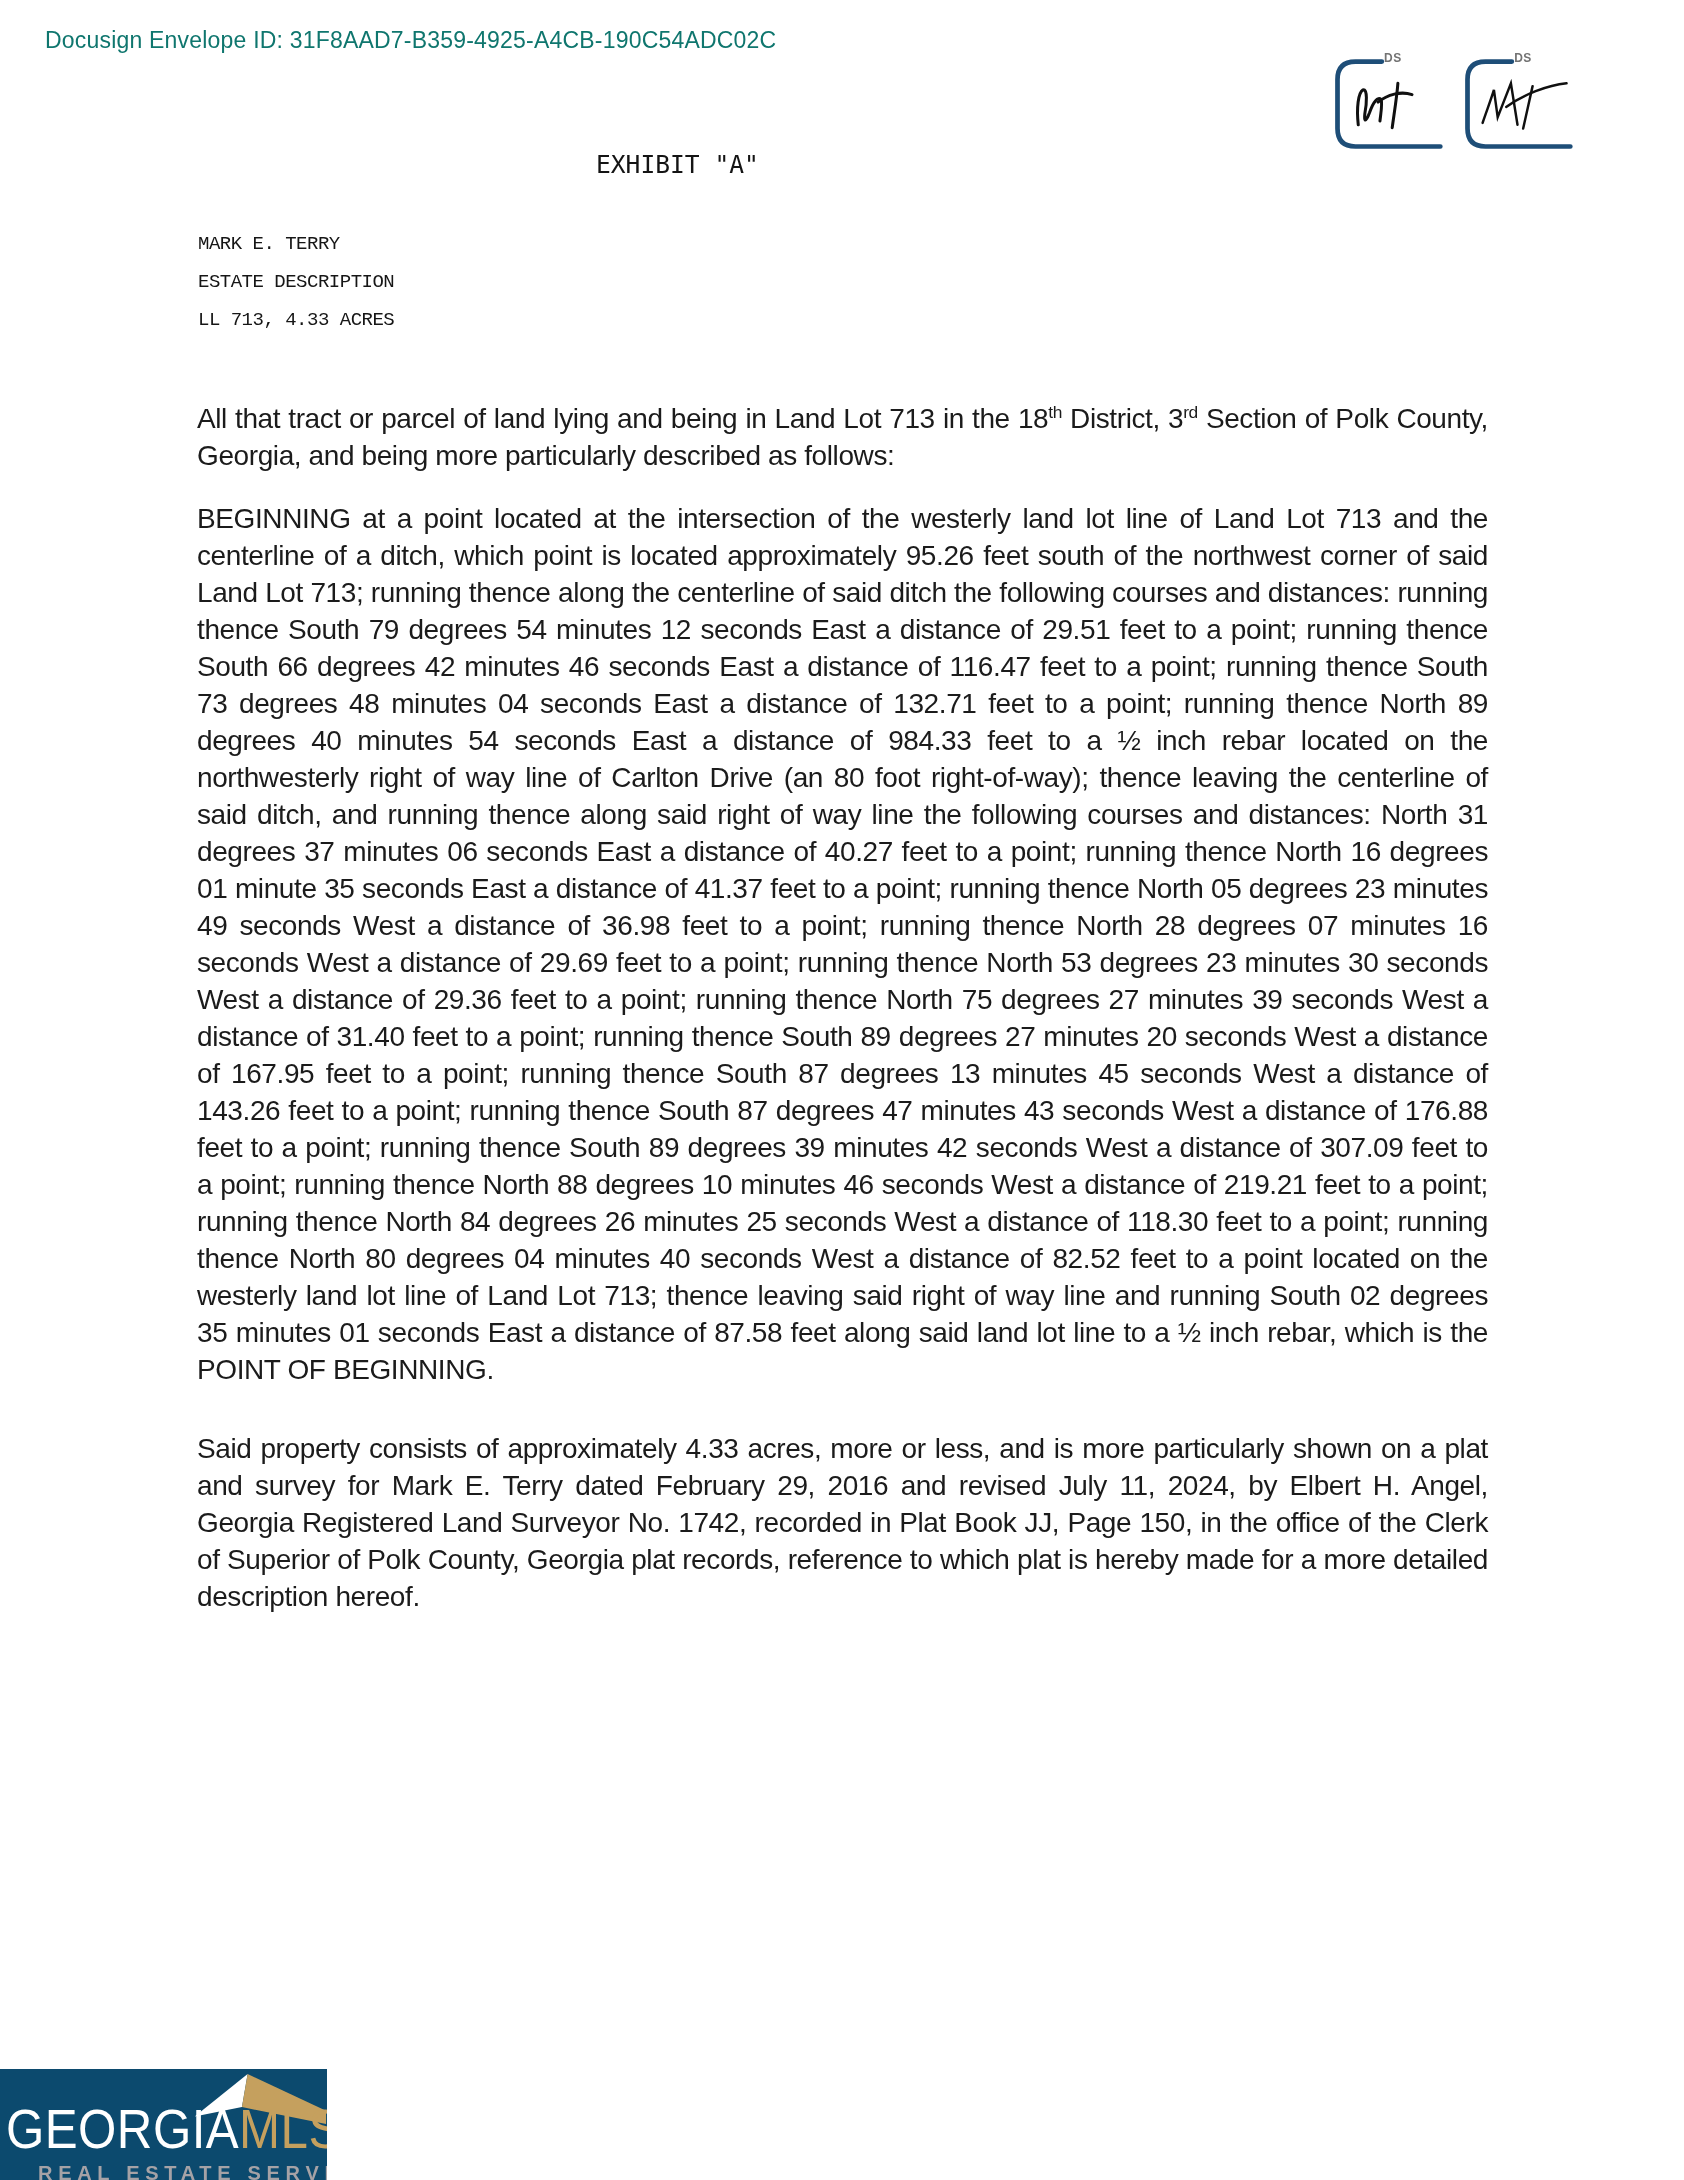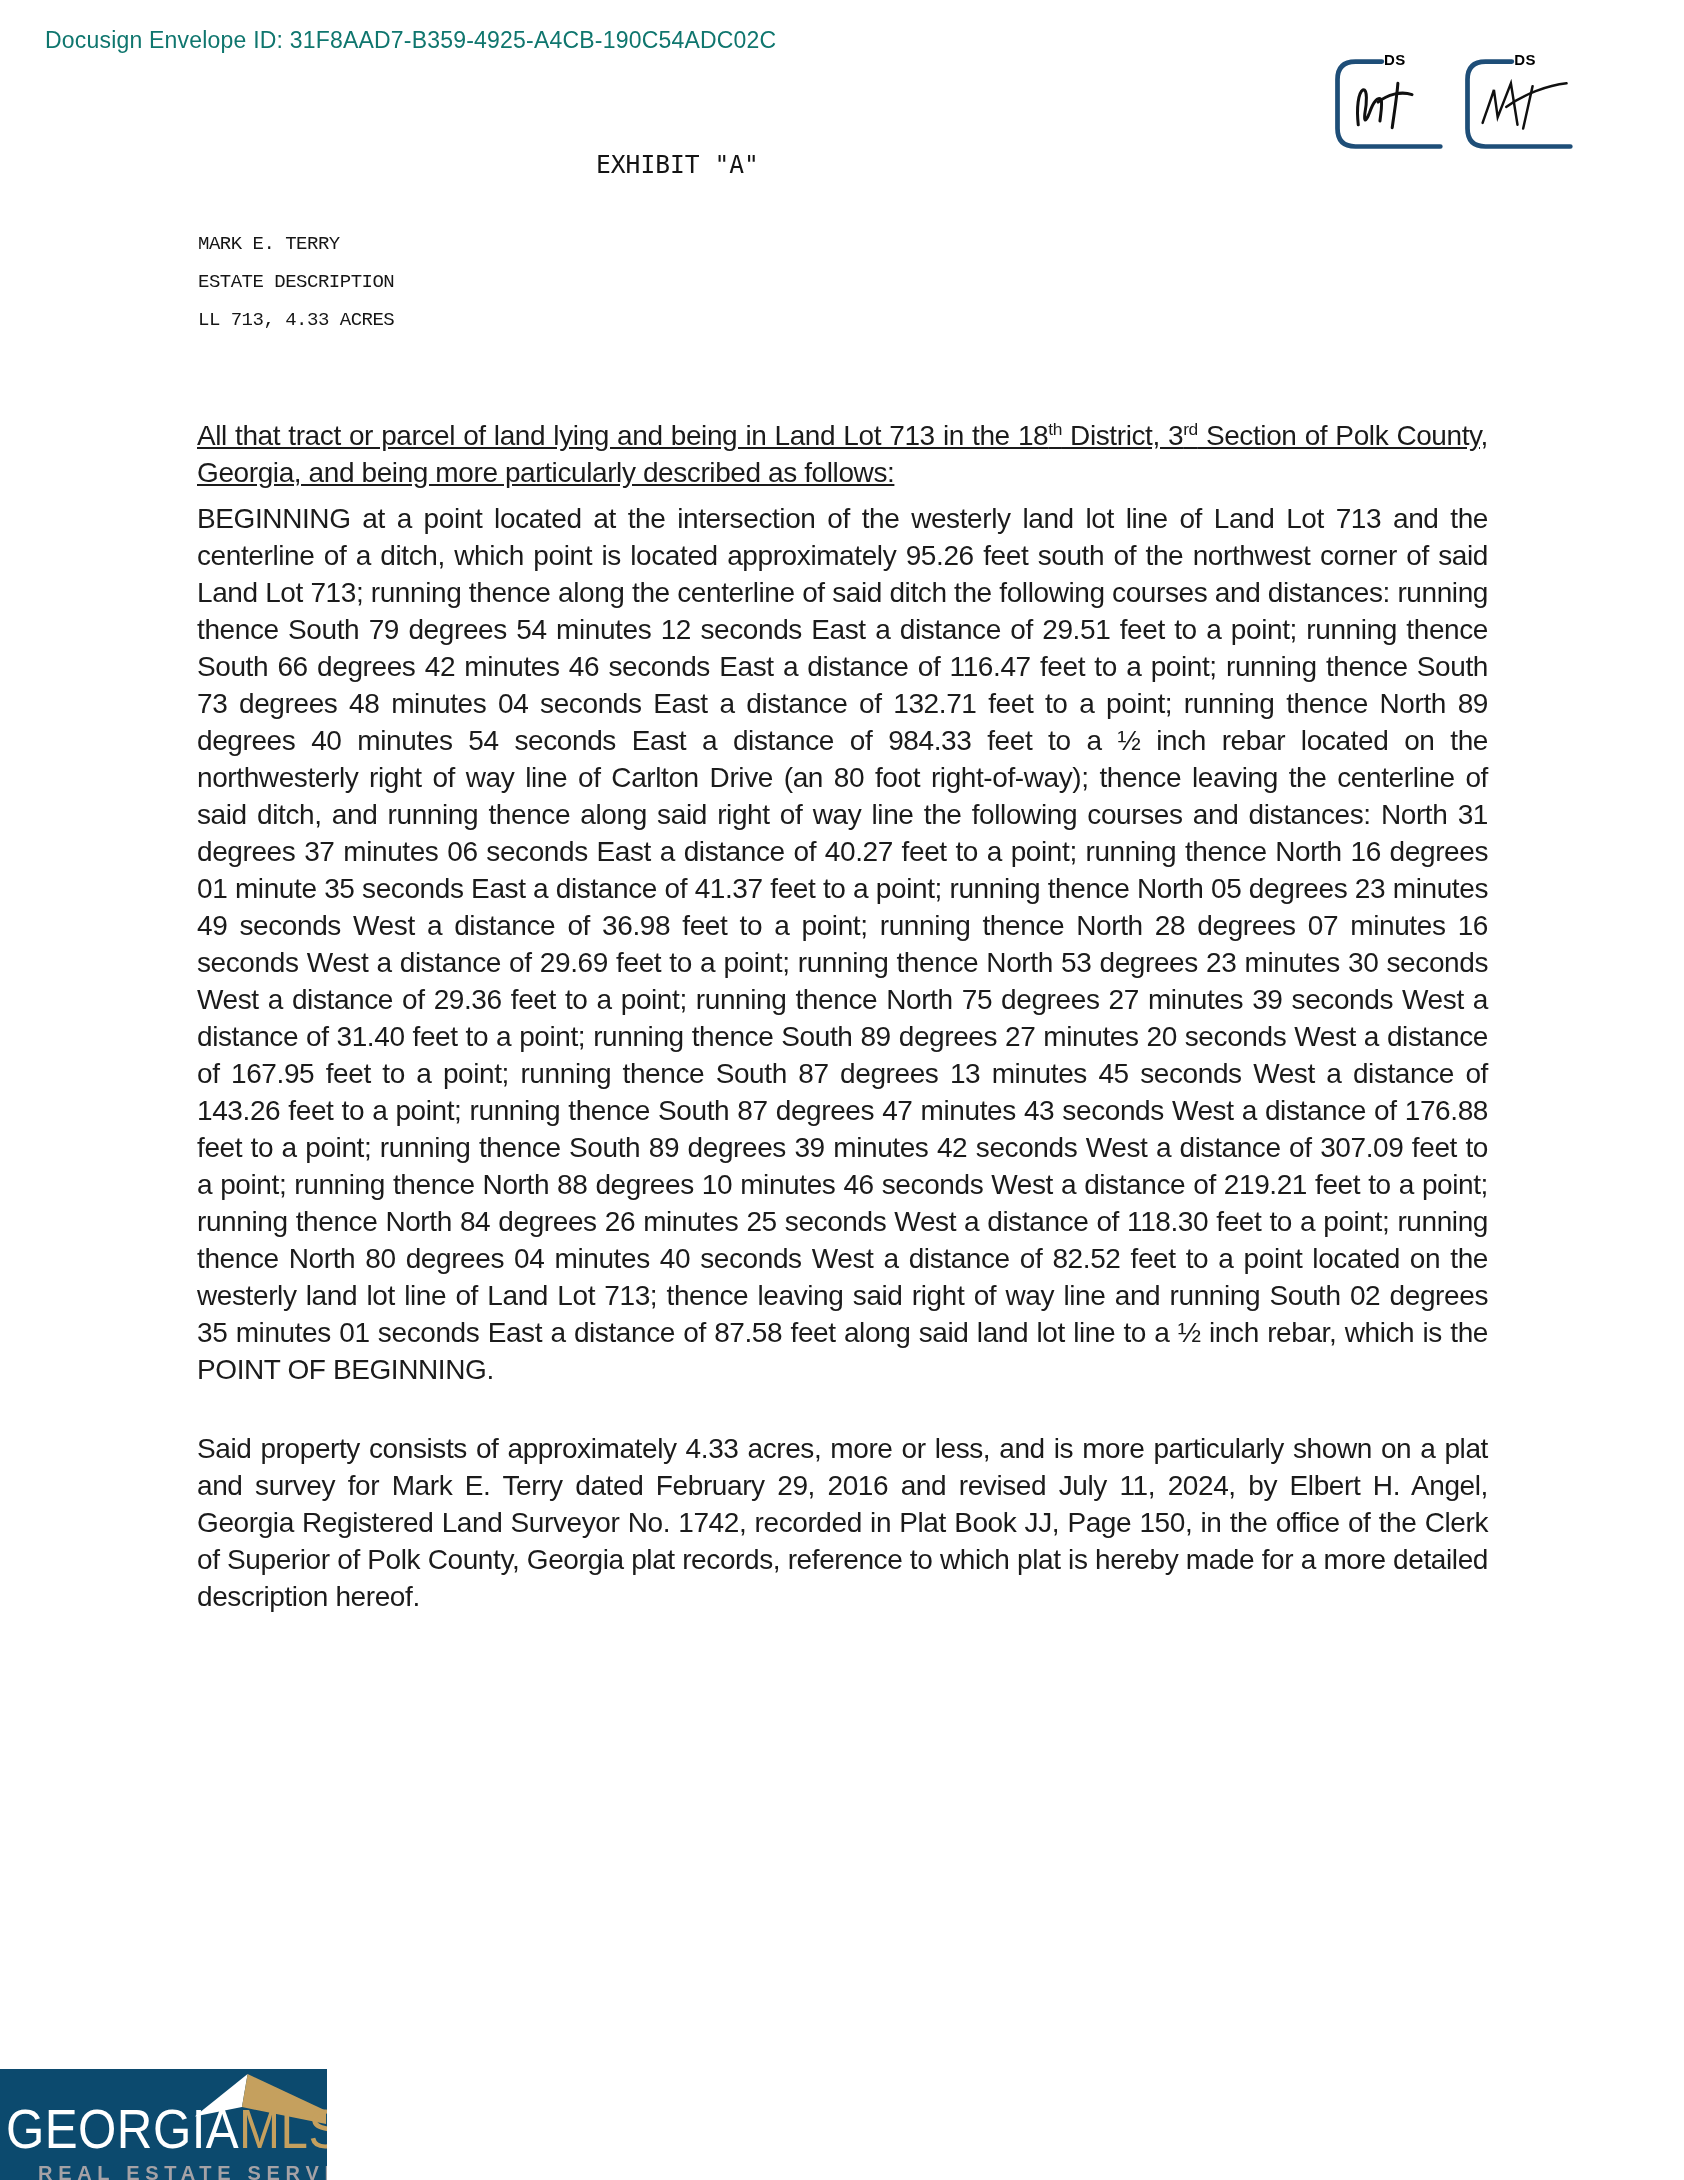--- a/index.html
+++ b/index.html
@@ -25,39 +25,39 @@
     font-size: 24.6px; line-height: 37px; color: #141414;
     white-space: pre;
   }
 
   
   .stamps { position: absolute; left: 1329px; top: 55px; display: flex; gap: 13.2px; }
   .stamp { position: relative; width: 117px; height: 100px; }
   .stamp svg { position: absolute; left: 0; top: 0; }
   .ds-label {
     position: absolute; left: 55px; top: -3.8px;
-    font-size: 15px; font-weight: bold; color: #000000; letter-spacing: 0.5px;
+    font-size: 12px; font-weight: bold; color: #737373; letter-spacing: 0.5px;
   }
 
   
   .property-header {
     position: absolute; left: 198px; top: 225px;
     font-size: 19px; line-height: 38px; letter-spacing: -0.5px;
     color: #161616;
     font-family: Liberation Mono, monospace;
   }
 
   
   .doc-body {
     position: absolute; left: 197px; top: 0; width: 1291px;
     font-size: 28px; line-height: 37px; letter-spacing: -0.4px;
     color: #1b1b1b;
   }
   .para { position: absolute; left: 0; width: 100%; text-align: justify; }
-  .para-intro  { top: 389px; text-decoration: underline; }
+  .para-intro  { top: 372px; }
   .para-metes  { top: 472px; }
   .para-plat   { top: 1402px; }
   sup { font-size: 0.62em; vertical-align: super; line-height: 0; }
 
   
   .mls-logo {
     position: absolute; left: 0; top: 2069px;
     width: 327px; height: 112px;
     background: #0c4a6e;
     overflow: hidden;

